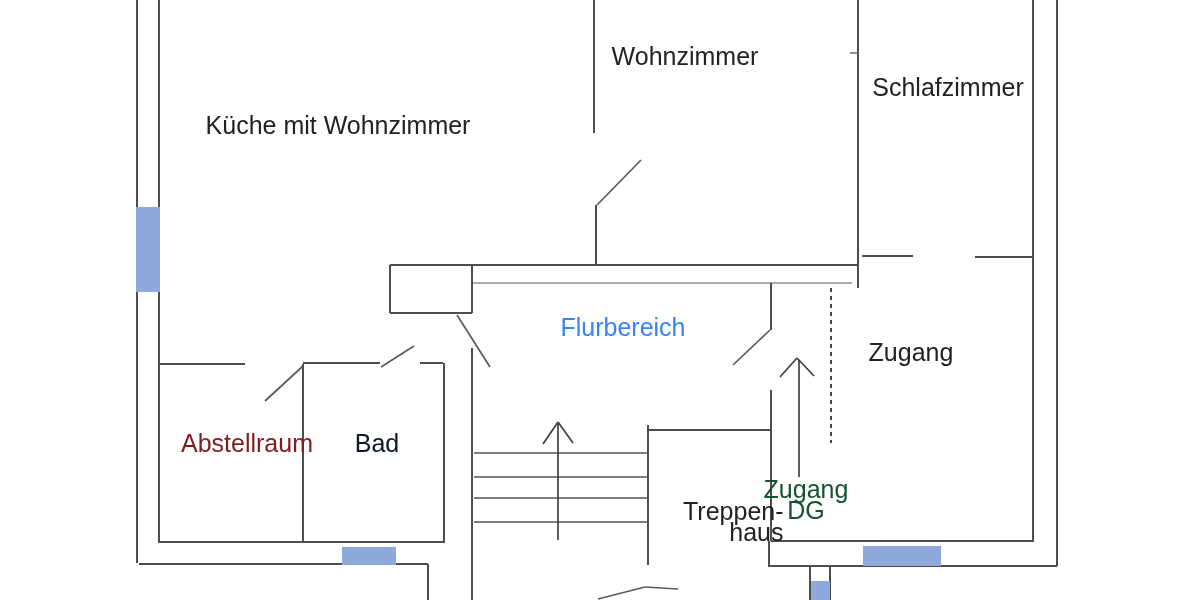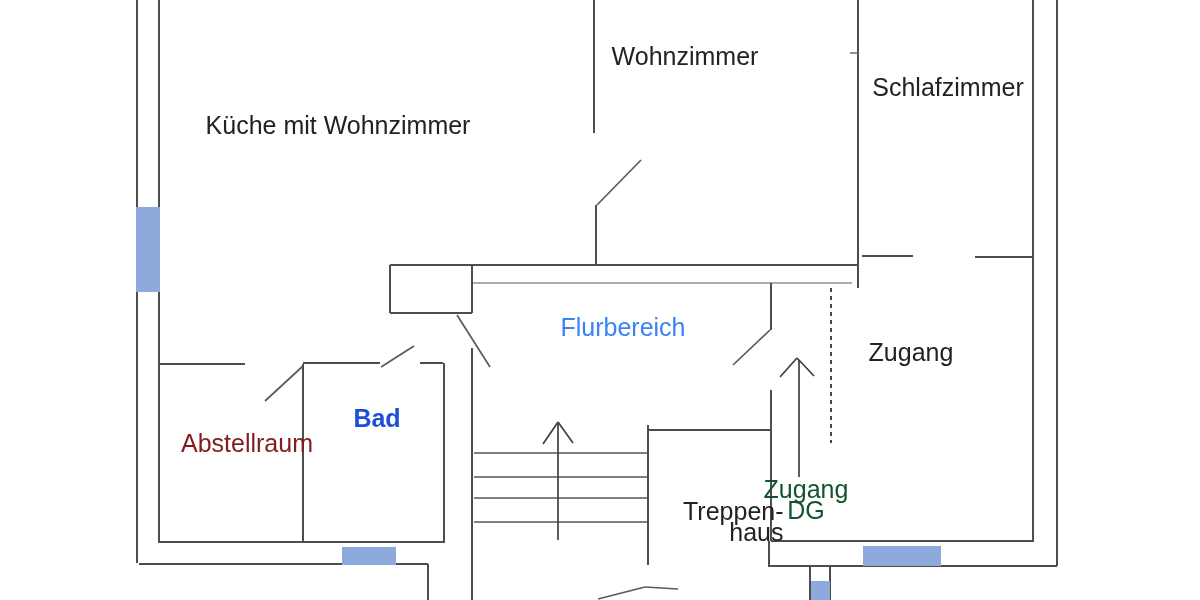--- a/index.html
+++ b/index.html
@@ -74,20 +74,20 @@
       <rect x="342" y="547" width="54" height="18" fill="#8ea9db"></rect>
       <rect x="863" y="546" width="78" height="20" fill="#8ea9db"></rect>
       <rect x="811" y="581" width="19" height="19" fill="#8ea9db"></rect>
     </svg>
   <div id="labels">
       <div class="room-label" style="left: 338px; top: 125px; color: rgb(34, 34, 34);">Küche mit Wohnzimmer</div>
       <div class="room-label" style="left: 685px; top: 56px; color: rgb(34, 34, 34);">Wohnzimmer</div>
       <div class="room-label" style="left: 948px; top: 87px; color: rgb(34, 34, 34);">Schlafzimmer</div>
       <div class="room-label" style="left: 623px; top: 327px; color: #3b82f6;">Flurbereich</div>
       <div class="room-label" style="left: 247px; top: 443px; color: #7f1d1d;">Abstellraum</div>
-      <div class="room-label" style="left: 377px; top: 418px; color: #1d4ed8; font-weight: bold;">Bad</div>
+      <div class="room-label" style="left: 377px; top: 443px; color: #0f172a;">Bad</div>
       <div class="room-label" style="left: 911px; top: 352px; color: rgb(34, 34, 34);">Zugang</div>
       <div class="room-label align-left" style="left: 683px; top: 522px; color: rgb(34, 34, 34);">Treppen-
 haus</div>
       <div class="room-label" style="left: 806px; top: 500px; color: #14532d;">Zugang
 DG</div>
     </div>
 </div>
 
 </body></html>

